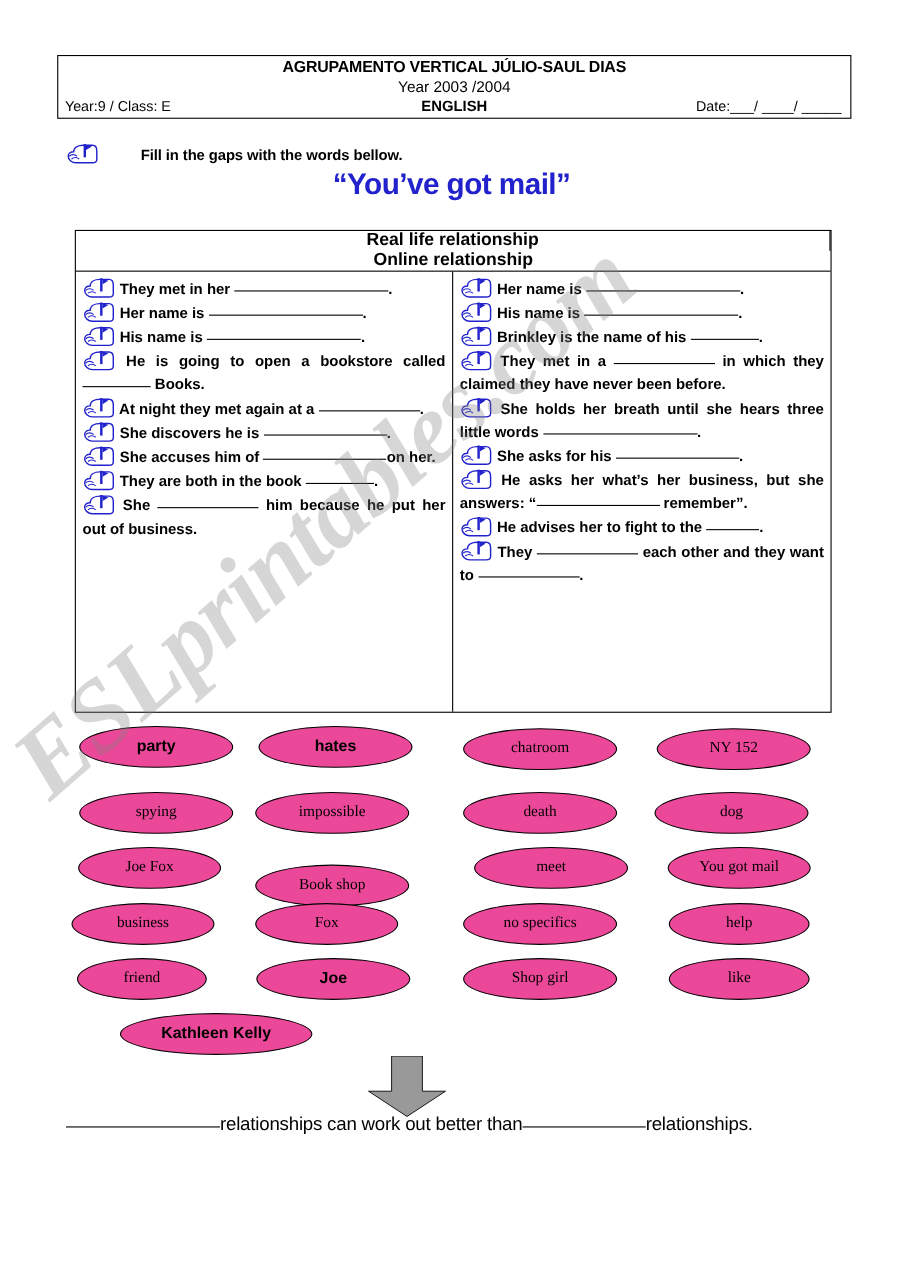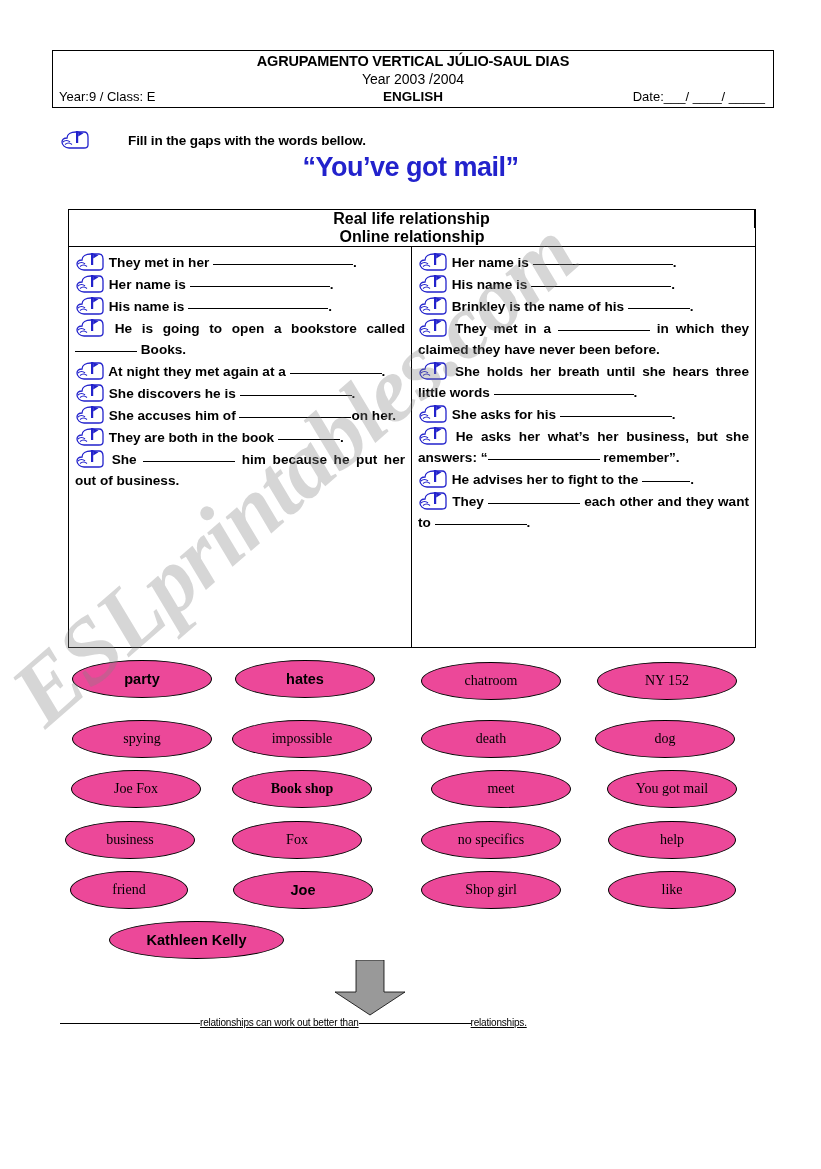--- a/index.html
+++ b/index.html
@@ -229,25 +229,24 @@
     height: 56px;
     z-index: 2;
   }
 
   
   #bottom-sentence {
     position: absolute;
     left: 60px;
     top: 1012px;
     width: 700px;
-    font-size: 10px;
+    font-size: 17px;
     z-index: 2;
     white-space: nowrap;
     letter-spacing: -0.2px;
-    text-decoration: underline;
   }
   #bottom-sentence .blank { vertical-align: 2px; }
   .bb1 { width: 140px; }
   .bb2 { width: 112px; }
 </style>
 </head>
 <body>
 
 <div id="watermark">
   <div class="wm-text">ESLprintables.com</div>
@@ -436,21 +435,21 @@
     </div>
     <div class="oval" style="left: 421px; top: 70px; width: 140px; height: 38px;">
       <span class="word">death</span>
     </div>
     <div class="oval" style="left: 595px; top: 70px; width: 140px; height: 38px;">
       <span class="word">dog</span>
     </div>
     <div class="oval" style="left: 71px; top: 120px; width: 130px; height: 38px;">
       <span class="word">Joe Fox</span>
     </div>
-    <div class="oval" style="left: 232px; top: 120px; width: 140px; height: 38px; font-weight: bold;">
+    <div class="oval" style="left: 232px; top: 136px; width: 140px; height: 38px;">
       <span class="word">Book shop</span>
     </div>
     <div class="oval" style="left: 431px; top: 120px; width: 140px; height: 38px;">
       <span class="word">meet</span>
     </div>
     <div class="oval" style="left: 607px; top: 120px; width: 130px; height: 38px;">
       <span class="word">You got mail</span>
     </div>
     <div class="oval" style="left: 65px; top: 171px; width: 130px; height: 38px;">
       <span class="word">business</span>

